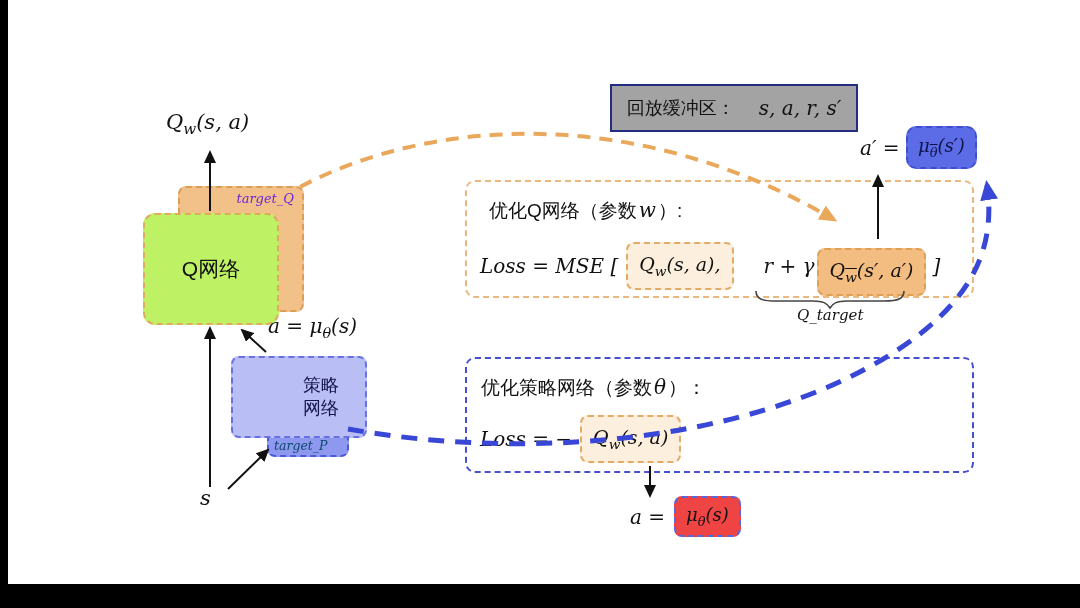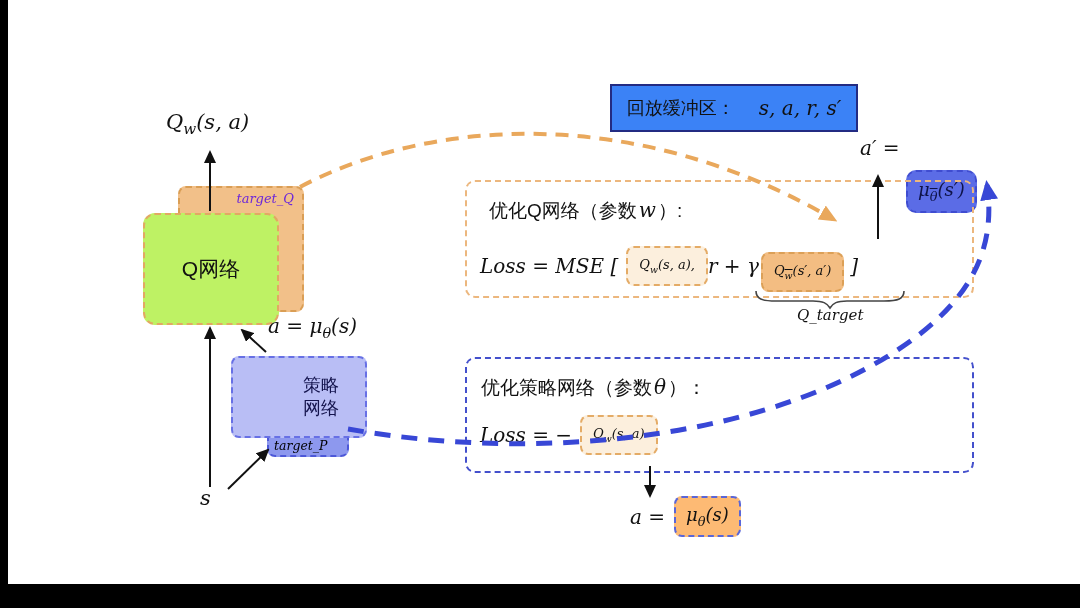--- a/index.html
+++ b/index.html
@@ -22,64 +22,64 @@
   .tq-label { position:absolute; right:8px; top:3px; font-size:13px; color:#6d28d9; }
   .q-box { left:143px; top:213px; width:132px; height:108px;
     background:#bef264; border:2px dashed #e2a963; border-radius:12px;
     display:flex; align-items:center; justify-content:center; font-size:21px; }
   .q-output { left:166px; top:110px; font-size:21px; }
   .action-label { left:268px; top:314px; font-size:20px; }
 
   
   .policy-target-box { left:267px; top:373px; width:78px; height:80px;
     background:#8d98ee; border:2px dashed #4d58d8; border-radius:8px; }
-  .tp-label { position:absolute; left:5px; bottom:2px; font-size:12.5px; color:#000000; }
+  .tp-label { position:absolute; left:5px; bottom:2px; font-size:12.5px; color:#0c4a6e; }
   .policy-box { left:231px; top:356px; width:88px; height:78px;
     background:#b9bef5; border:2px dashed #6770e5; border-radius:8px;
     display:flex; flex-direction:column; align-items:center; justify-content:center;
     font-size:18px; line-height:1.3; color:#14144d;padding-left:44px; }
   .state-label { left:200px; top:486px; font-size:21px; }
 
   
   .replay-box { left:610px; top:84px; width:244px; height:44px;
-    background:#3b82f6; border:2px solid #232b82;
+    background:#a3a3a3; border:2px solid #232b82;
     display:flex; align-items:center; justify-content:center; gap:24px; }
   .replay-title { font-size:18px; }
   .replay-items { font-size:20px; }
 
   
   .aprime-lhs { left:860px; top:136px; font-size:20px; }
   .aprime-box { left:906px; top:126px; padding:7px 10px;
     background:#5b6ce6; border:2px dashed #3f4cd0; border-radius:10px;
-    font-size:18px; color:#0e1348;margin-top:44px; }
+    font-size:18px; color:#0e1348; }
 
   
   .qopt-box { left:465px; top:180px; width:505px; height:114px;
     border:2px dashed #ecb77e; border-radius:10px; }
   .qopt-title { left:481px; top:198px; font-size:19px;margin-left:8px; }
   .qopt-title .param { font-size:20px; margin:0 2px; }
   .qopt-loss { left:480px; top:240px; height:52px; display:flex; align-items:center; font-size:20px; }
-  .term-box { border-radius:8px; padding:9px 11px; font-size:13px; }
+  .term-box { border-radius:8px; padding:9px 11px; font-size:19px; }
   .term-box.cream { background:#fcefdd; border:2px dashed #e4ab66; margin-left:8px; }
   .term-box.orange { background:#f3bd82; border:2px dashed #dca057; margin-left:2px;margin-top:12px; }
-  .reward { }
+  .reward { margin-left:30px; }
   .closeb { margin-left:6px; }
   .brace-label { left:797px; top:306px; font-size:15px; }
 
   
   .popt-box { left:465px; top:357px; width:505px; height:112px;
     border:2px dashed #4450cc; border-radius:10px; }
   .popt-title { left:481px; top:375px; font-size:19px; }
   .popt-title .param { font-size:20px; margin:0 2px; }
   .popt-loss { left:480px; top:415px; display:flex; align-items:center; font-size:20px; }
 
   
   .baction-lhs { left:630px; top:505px; font-size:20px; }
   .baction-box { left:674px; top:496px; padding:6px 10px;
-    background:#fdba74; border:2px dashed #5a66d8; border-radius:8px;
+    background:#ef4444; border:2px dashed #5a66d8; border-radius:8px;
     font-size:18px; color:#111; }
 
   .overlay { position:absolute; left:0; top:0; width:1080px; height:608px; pointer-events:none; }
 </style>
 </head>
 <body>
 
 <div class="canvas">
 
   <div class="edge-left"></div>

